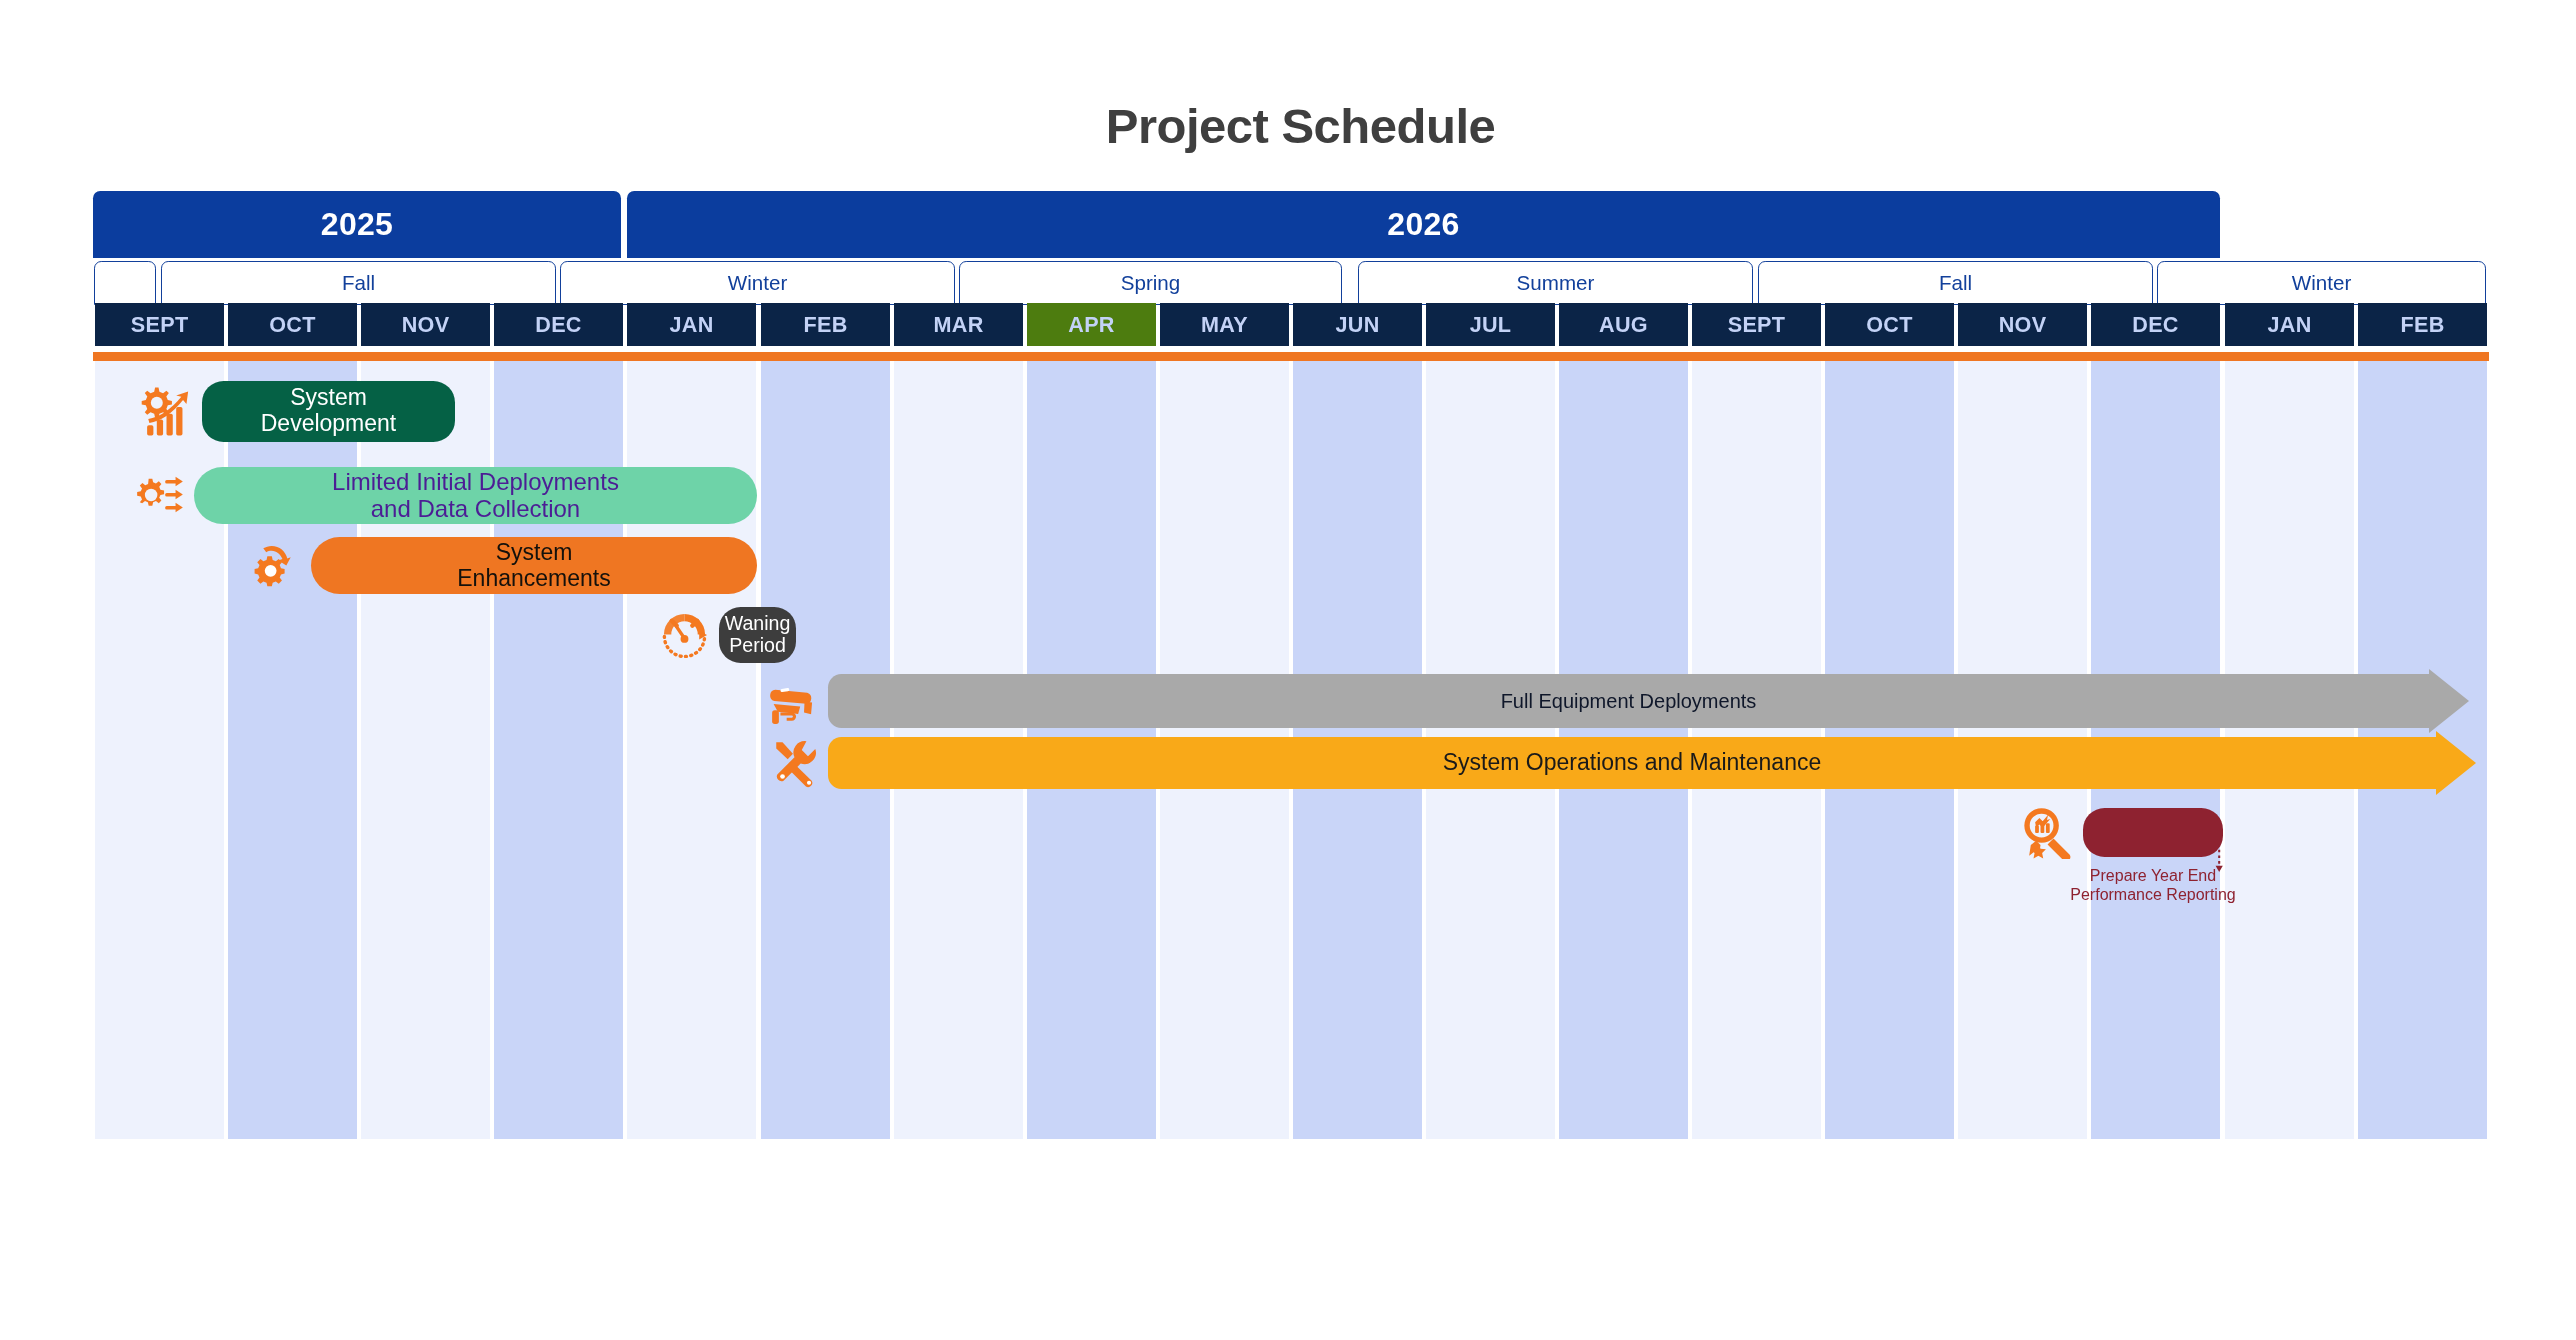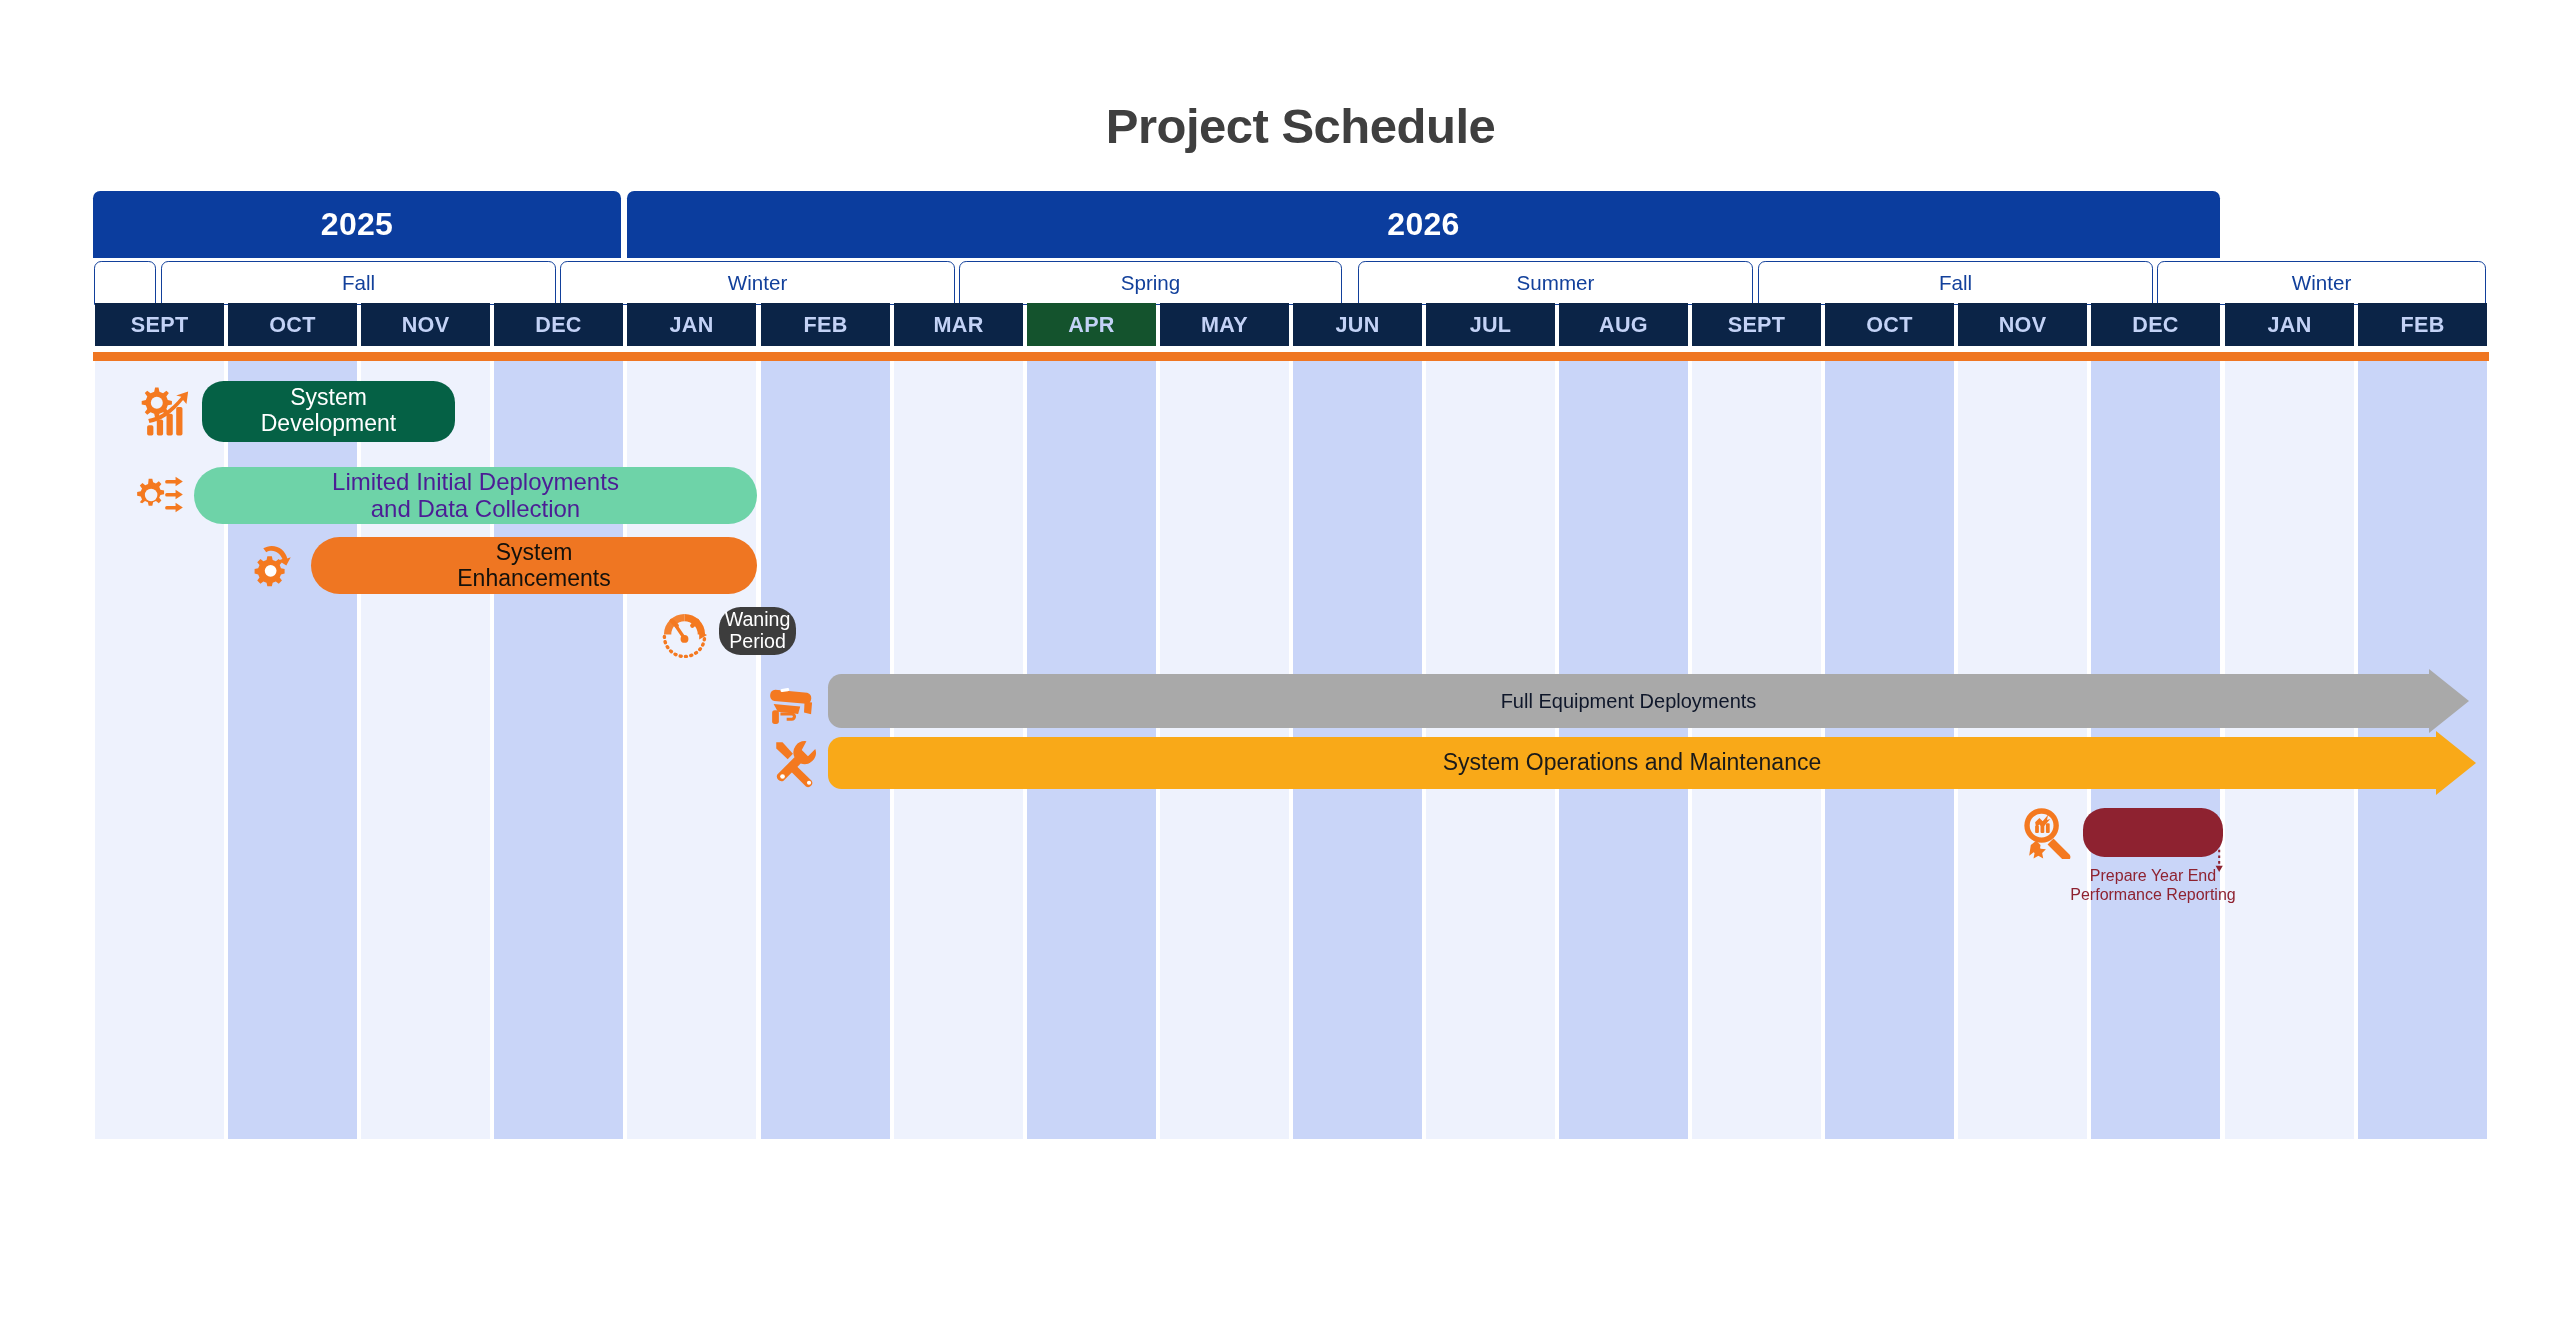--- a/index.html
+++ b/index.html
@@ -135,21 +135,21 @@
         <div class="season-cell" style="left: 2064px; width: 329px; border-color: rgb(18, 64, 155); color: rgb(18, 64, 155);">Winter</div>
       </div>
     <div class="month-row">
         <div class="month-cell" style="left: 2.1px; width: 129px; background: rgb(11, 36, 71); color: rgb(195, 210, 246);">SEPT</div>
         <div class="month-cell" style="left: 135px; width: 129px; background: rgb(11, 36, 71); color: rgb(195, 210, 246);">OCT</div>
         <div class="month-cell" style="left: 268px; width: 129px; background: rgb(11, 36, 71); color: rgb(195, 210, 246);">NOV</div>
         <div class="month-cell" style="left: 401px; width: 129px; background: rgb(11, 36, 71); color: rgb(195, 210, 246);">DEC</div>
         <div class="month-cell" style="left: 534px; width: 129px; background: rgb(11, 36, 71); color: rgb(195, 210, 246);">JAN</div>
         <div class="month-cell" style="left: 668px; width: 129px; background: rgb(11, 36, 71); color: rgb(195, 210, 246);">FEB</div>
         <div class="month-cell" style="left: 801px; width: 129px; background: rgb(11, 36, 71); color: rgb(195, 210, 246);">MAR</div>
-        <div class="month-cell" style="left: 934px; width: 129px; background: #14532d; color: rgb(195, 210, 246);">APR</div>
+        <div class="month-cell" style="left: 934px; width: 129px; background: #4d7c0f; color: rgb(195, 210, 246);">APR</div>
         <div class="month-cell" style="left: 1067px; width: 129px; background: rgb(11, 36, 71); color: rgb(195, 210, 246);">MAY</div>
         <div class="month-cell" style="left: 1200px; width: 129px; background: rgb(11, 36, 71); color: rgb(195, 210, 246);">JUN</div>
         <div class="month-cell" style="left: 1333px; width: 129px; background: rgb(11, 36, 71); color: rgb(195, 210, 246);">JUL</div>
         <div class="month-cell" style="left: 1466px; width: 129px; background: rgb(11, 36, 71); color: rgb(195, 210, 246);">AUG</div>
         <div class="month-cell" style="left: 1599px; width: 129px; background: rgb(11, 36, 71); color: rgb(195, 210, 246);">SEPT</div>
         <div class="month-cell" style="left: 1732px; width: 129px; background: rgb(11, 36, 71); color: rgb(195, 210, 246);">OCT</div>
         <div class="month-cell" style="left: 1865px; width: 129px; background: rgb(11, 36, 71); color: rgb(195, 210, 246);">NOV</div>
         <div class="month-cell" style="left: 1998px; width: 129px; background: rgb(11, 36, 71); color: rgb(195, 210, 246);">DEC</div>
         <div class="month-cell" style="left: 2132px; width: 129px; background: rgb(11, 36, 71); color: rgb(195, 210, 246);">JAN</div>
         <div class="month-cell" style="left: 2265px; width: 129px; background: rgb(11, 36, 71); color: rgb(195, 210, 246);">FEB</div>
@@ -211,21 +211,21 @@
         </div>
         <span class="icon" style="left: 567px; top: 248px; width: 52px; height: 52px;"><svg width="49" height="49" viewBox="0 0 100 100" fill="#f47920">
             <path d="M50 10 A42 42 0 0 1 92 52 l-15 0 A27 27 0 0 0 50 25z"></path>
             <path d="M50 10 A42 42 0 0 0 8 52 l15 0 A27 27 0 0 1 50 25z" opacity="0.92"></path>
             <path d="M24 24 l10 10 M76 24 l-10 10" stroke="#f47920" stroke-width="9" stroke-linecap="round" fill="none"></path>
             <path d="M80 45 l16 8 -16 9z"></path>
             <path d="M50 60 L33 35" stroke="#f47920" stroke-width="7" stroke-linecap="round"></path>
             <circle cx="50" cy="61" r="8"></circle>
             <path d="M9 56 A41 41 0 0 0 91 56" stroke="#f47920" stroke-width="7" stroke-linecap="round" stroke-dasharray="2 9" fill="none"></path>
           </svg></span>
-        <div class="bar round" style="left: 626px; width: 77px; top: 246px; height: 48px; background: rgb(61, 61, 61); color: rgb(61, 61, 61);">
+        <div class="bar round" style="left: 626px; width: 77px; top: 246px; height: 56px; background: rgb(61, 61, 61); color: rgb(61, 61, 61);">
           <span class="bartxt" style="color: rgb(255, 255, 255); font-size: 19.6px;"><span>Waning</span><br><span>Period</span></span>
         </div>
         <span class="icon" style="left: 676px; top: 314px; width: 52px; height: 52px;"><svg width="52" height="52" viewBox="0 0 100 100" fill="#f47920">
             <path d="M14 24 L74 38 a11 11 0 0 1 -5 21 L9 45 a11 11 0 0 1 5-21z" transform="rotate(-8 45 40)"></path>
             <rect x="22" y="26" width="17" height="6" rx="3" fill="#ffffff" transform="rotate(-8 30 29)"></rect>
             <path d="M10 52 L60 64 l-6 14 L16 68z" transform="rotate(-8 35 62)"></path>
             <path d="M70 50 l14 4 -5 22 -13-5z" transform="rotate(-8 75 62)"></path>
             <path d="M22 72 l22 0 a8 8 0 0 1 0 16 l-10 0 0 -6 10 0 a2 2 0 0 0 0 -4 l-22 0z"></path>
             <rect x="6" y="68" width="13" height="26" rx="5"></rect>
           </svg></span>

